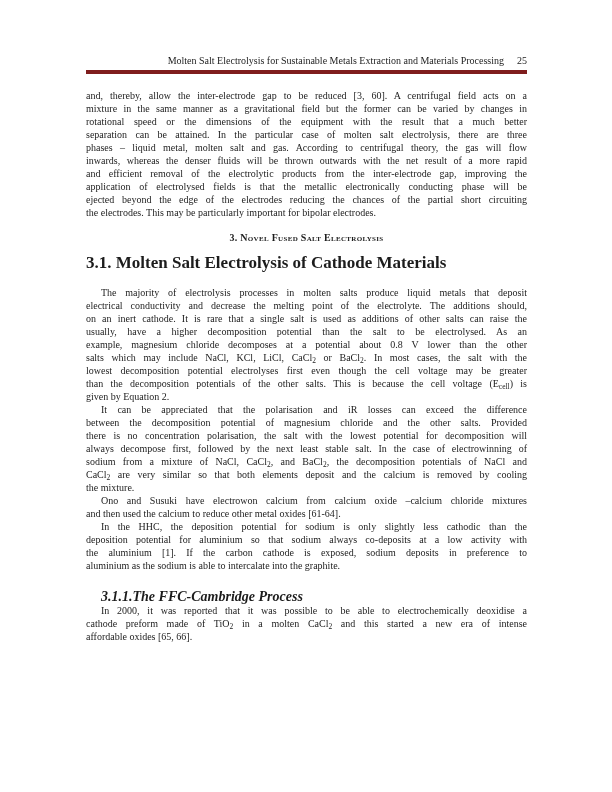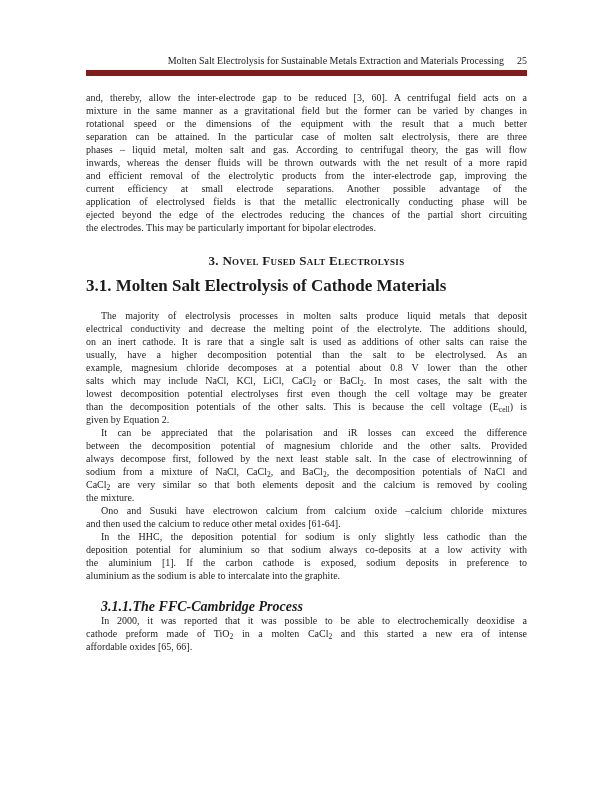--- a/index.html
+++ b/index.html
@@ -19,21 +19,21 @@
     width: 441px;
   }
   .running-head {
     margin-top: 55px;
     display: flex;
     justify-content: flex-end;
     align-items: baseline;
     font-size: 10px;
     line-height: 12px;
     padding-bottom: 3px;
-    border-bottom: 6px solid #7f1d1d;
+    border-bottom: 4px solid #7f1d1d;
     white-space: nowrap;
   }
   .rh-page { margin-left: 13px; }
 
   .paragraph .line {
     font-size: 10px;
     line-height: 13px;
     white-space: nowrap;
     text-align: justify;
     text-align-last: justify;
@@ -46,25 +46,25 @@
 
   sub.sb {
     font-size: 7.5px;
     line-height: 0;
     vertical-align: baseline;
     position: relative;
     top: 1.8px;
   }
 
   .section_heading {
-    margin-top: 20px;
+    margin-top: 12px;
     font-weight: bold;
     font-variant: small-caps;
     text-align: center;
-    font-size: 13px;
+    font-size: 10px;
     line-height: 13px;
     letter-spacing: 0.3px;
   }
   .subsection_heading {
     margin-top: 12px;
     font-weight: bold;
     font-size: 17px;
     line-height: 14px;
   }
   .subsubsection_heading {
@@ -91,41 +91,41 @@
     </div>
     <div id="blocks">
         <div class="paragraph">
           <div class="line"><span>and, thereby, allow the inter-electrode gap to be reduced [3, 60]. A centrifugal field acts on a</span></div>
           <div class="line"><span>mixture in the same manner as a gravitational field but the former can be varied by changes in</span></div>
           <div class="line"><span>rotational speed or the dimensions of the equipment with the result that a much better</span></div>
           <div class="line"><span>separation can be attained. In the particular case of molten salt electrolysis, there are three</span></div>
           <div class="line"><span>phases – liquid metal, molten salt and gas. According to centrifugal theory, the gas will flow</span></div>
           <div class="line"><span>inwards, whereas the denser fluids will be thrown outwards with the net result of a more rapid</span></div>
           <div class="line"><span>and efficient removal of the electrolytic products from the inter-electrode gap, improving the</span></div>
-          <div class="line"><span>current efficiency at small electrode separations. Another possible advantage of the</span></div>
           <div class="line"><span>application of electrolysed fields is that the metallic electronically conducting phase will be</span></div>
           <div class="line"><span>ejected beyond the edge of the electrodes reducing the chances of the partial short circuiting</span></div>
           <div class="line last"><span>the electrodes. This may be particularly important for bipolar electrodes.</span></div>
         </div>
         <div class="section_heading"><span>3. Novel Fused Salt Electrolysis</span></div>
         <div class="subsection_heading"><span>3.1. Molten Salt Electrolysis of Cathode Materials</span></div>
         <div class="paragraph">
           <div class="line indent"><span>The majority of electrolysis processes in molten salts produce liquid metals that deposit</span></div>
           <div class="line"><span>electrical conductivity and decrease the melting point of the electrolyte. The additions should,</span></div>
           <div class="line"><span>on an inert cathode. It is rare that a single salt is used as additions of other salts can raise the</span></div>
           <div class="line"><span>usually, have a higher decomposition potential than the salt to be electrolysed. As an</span></div>
           <div class="line"><span>example, magnesium chloride decomposes at a potential about 0.8 V lower than the other</span></div>
           <div class="line"><span>salts which may include NaCl, KCl, LiCl, CaCl</span><sub class="sb">2</sub><span> or BaCl</span><sub class="sb">2</sub><span>. In most cases, the salt with the</span></div>
           <div class="line"><span>lowest decomposition potential electrolyses first even though the cell voltage may be greater</span></div>
           <div class="line"><span>than the decomposition potentials of the other salts. This is because the cell voltage (E</span><sub class="sb">cell</sub><span>) is</span></div>
           <div class="line last"><span>given by Equation 2.</span></div>
         </div>
         <div class="paragraph">
           <div class="line indent"><span>It can be appreciated that the polarisation and iR losses can exceed the difference</span></div>
           <div class="line"><span>between the decomposition potential of magnesium chloride and the other salts. Provided</span></div>
+          <div class="line"><span>there is no concentration polarisation, the salt with the lowest potential for decomposition will</span></div>
           <div class="line"><span>always decompose first, followed by the next least stable salt. In the case of electrowinning of</span></div>
           <div class="line"><span>sodium from a mixture of NaCl, CaCl</span><sub class="sb">2</sub><span>, and BaCl</span><sub class="sb">2</sub><span>, the decomposition potentials of NaCl and</span></div>
           <div class="line"><span>CaCl</span><sub class="sb">2</sub><span> are very similar so that both elements deposit and the calcium is removed by cooling</span></div>
           <div class="line last"><span>the mixture.</span></div>
         </div>
         <div class="paragraph">
           <div class="line indent"><span>Ono and Susuki have electrowon calcium from calcium oxide –calcium chloride mixtures</span></div>
           <div class="line last"><span>and then used the calcium to reduce other metal oxides [61-64].</span></div>
         </div>
         <div class="paragraph">

